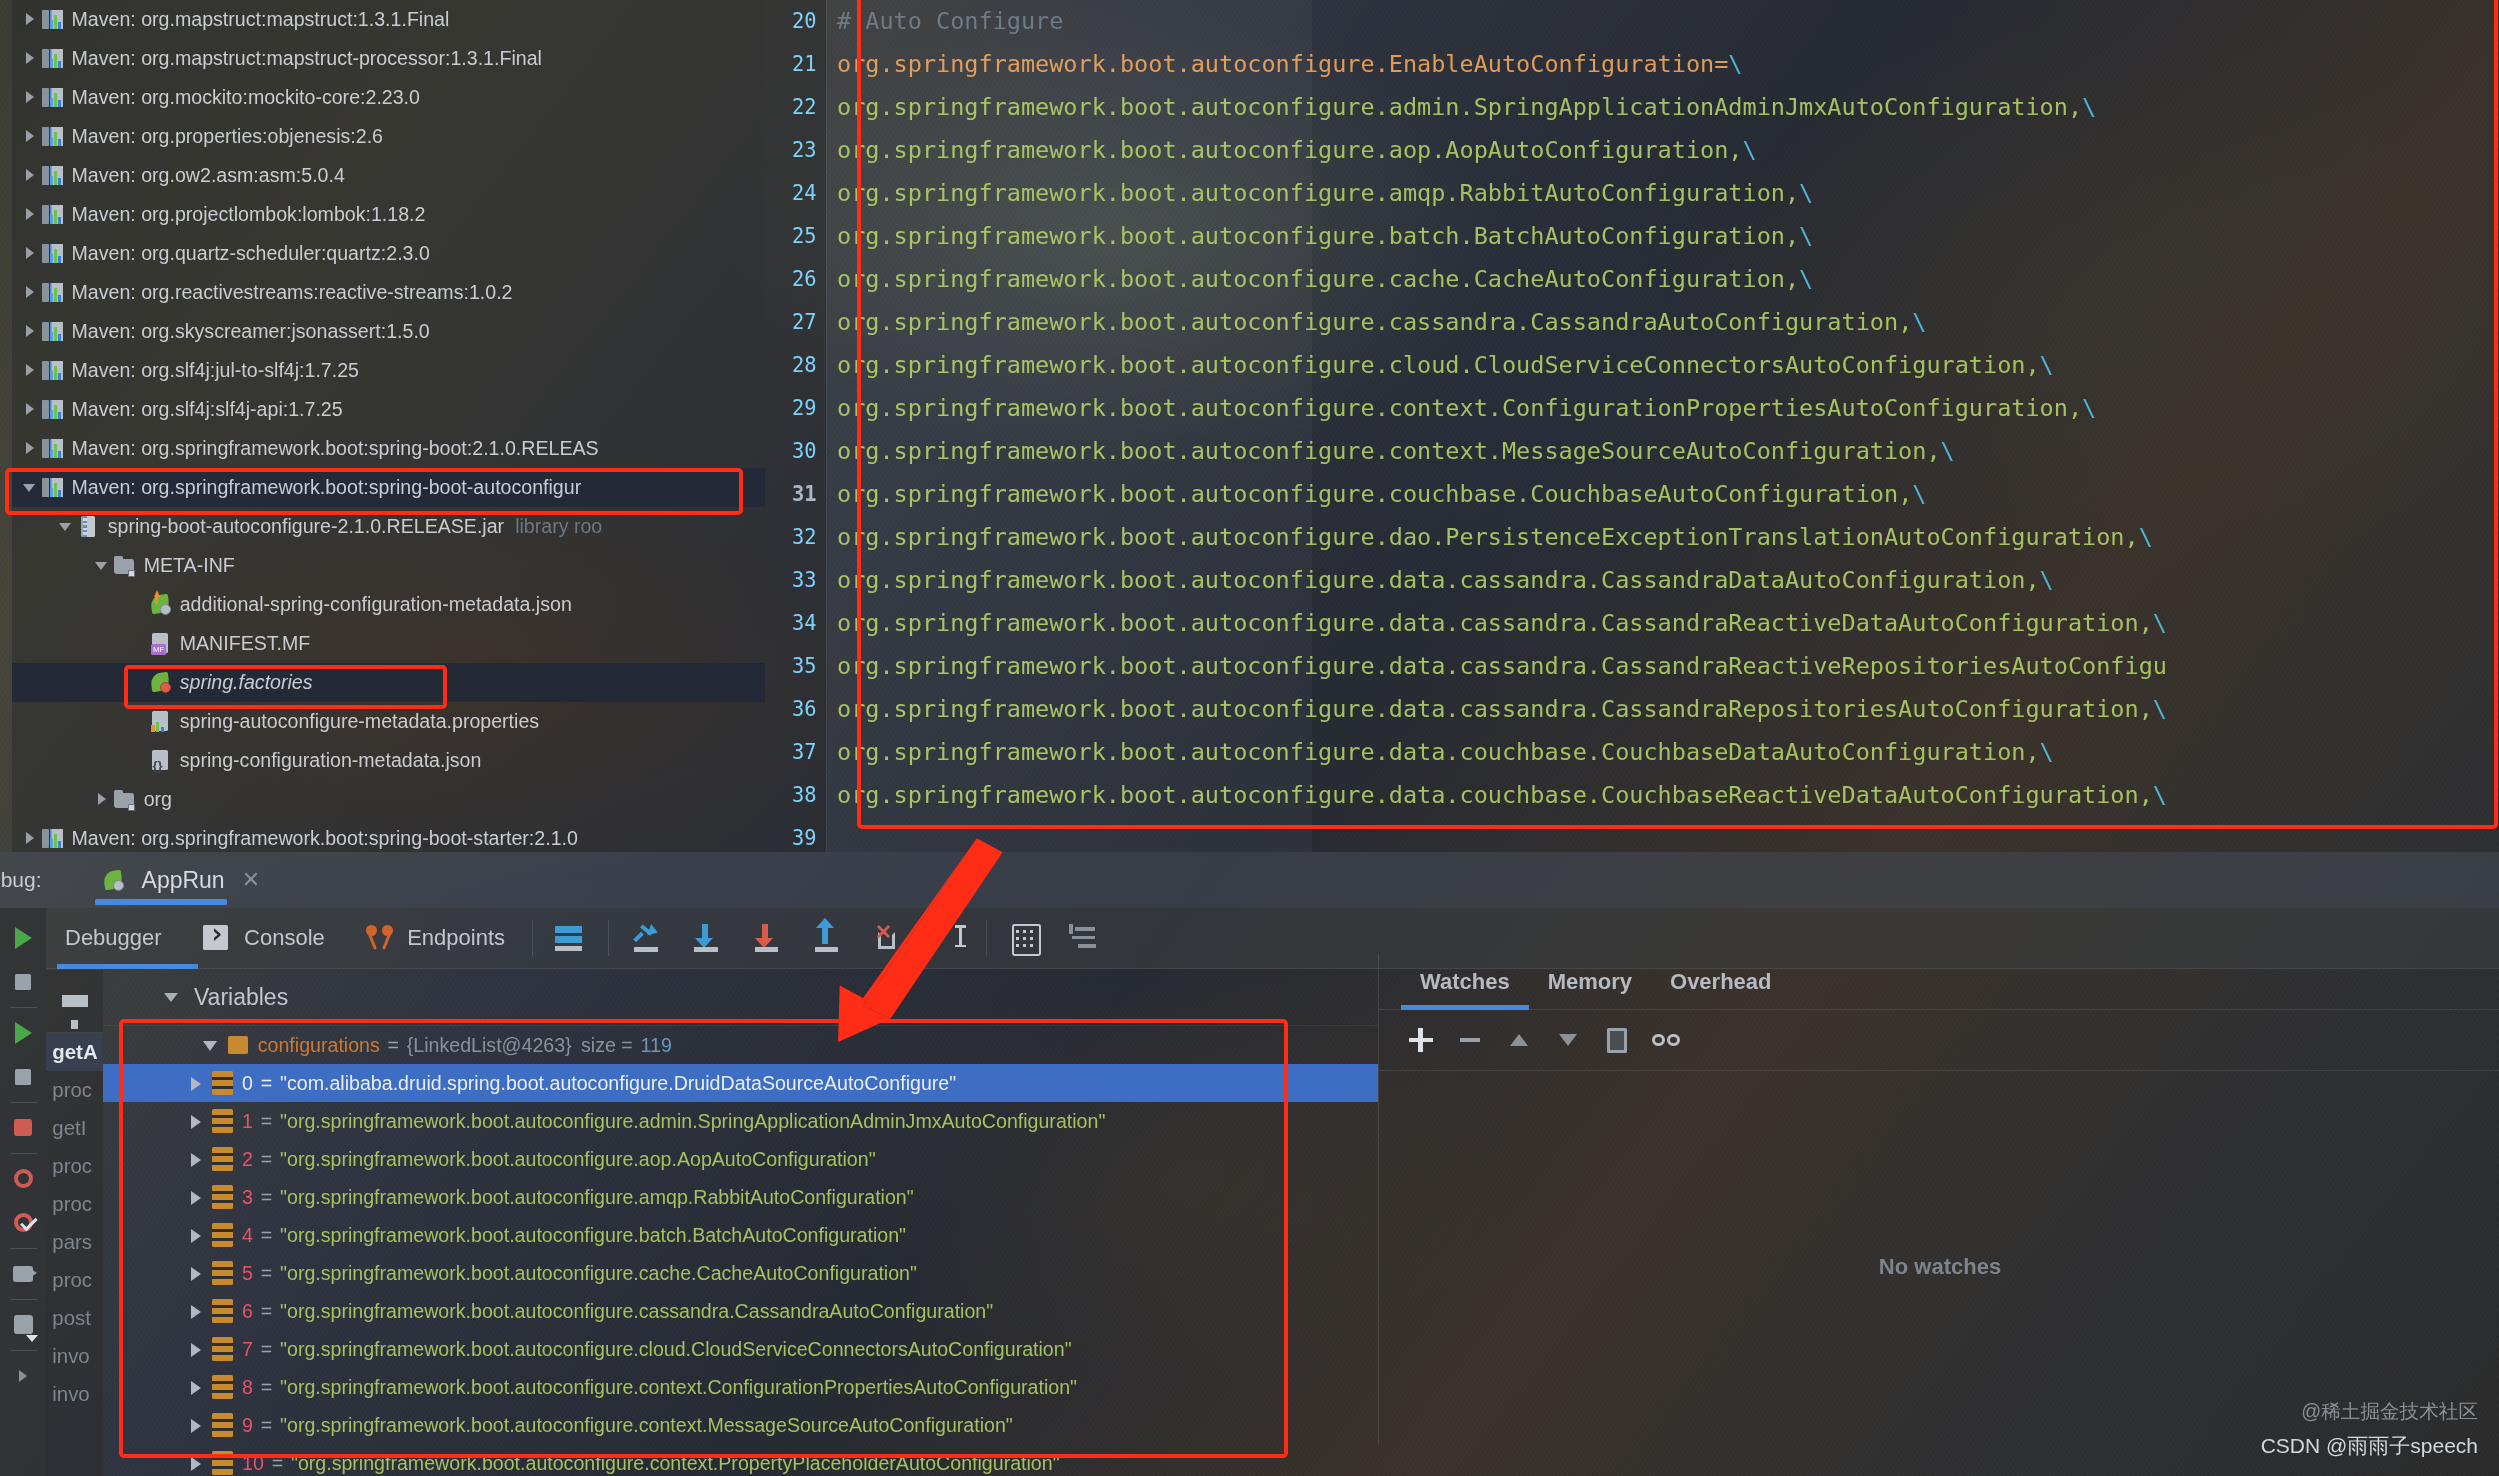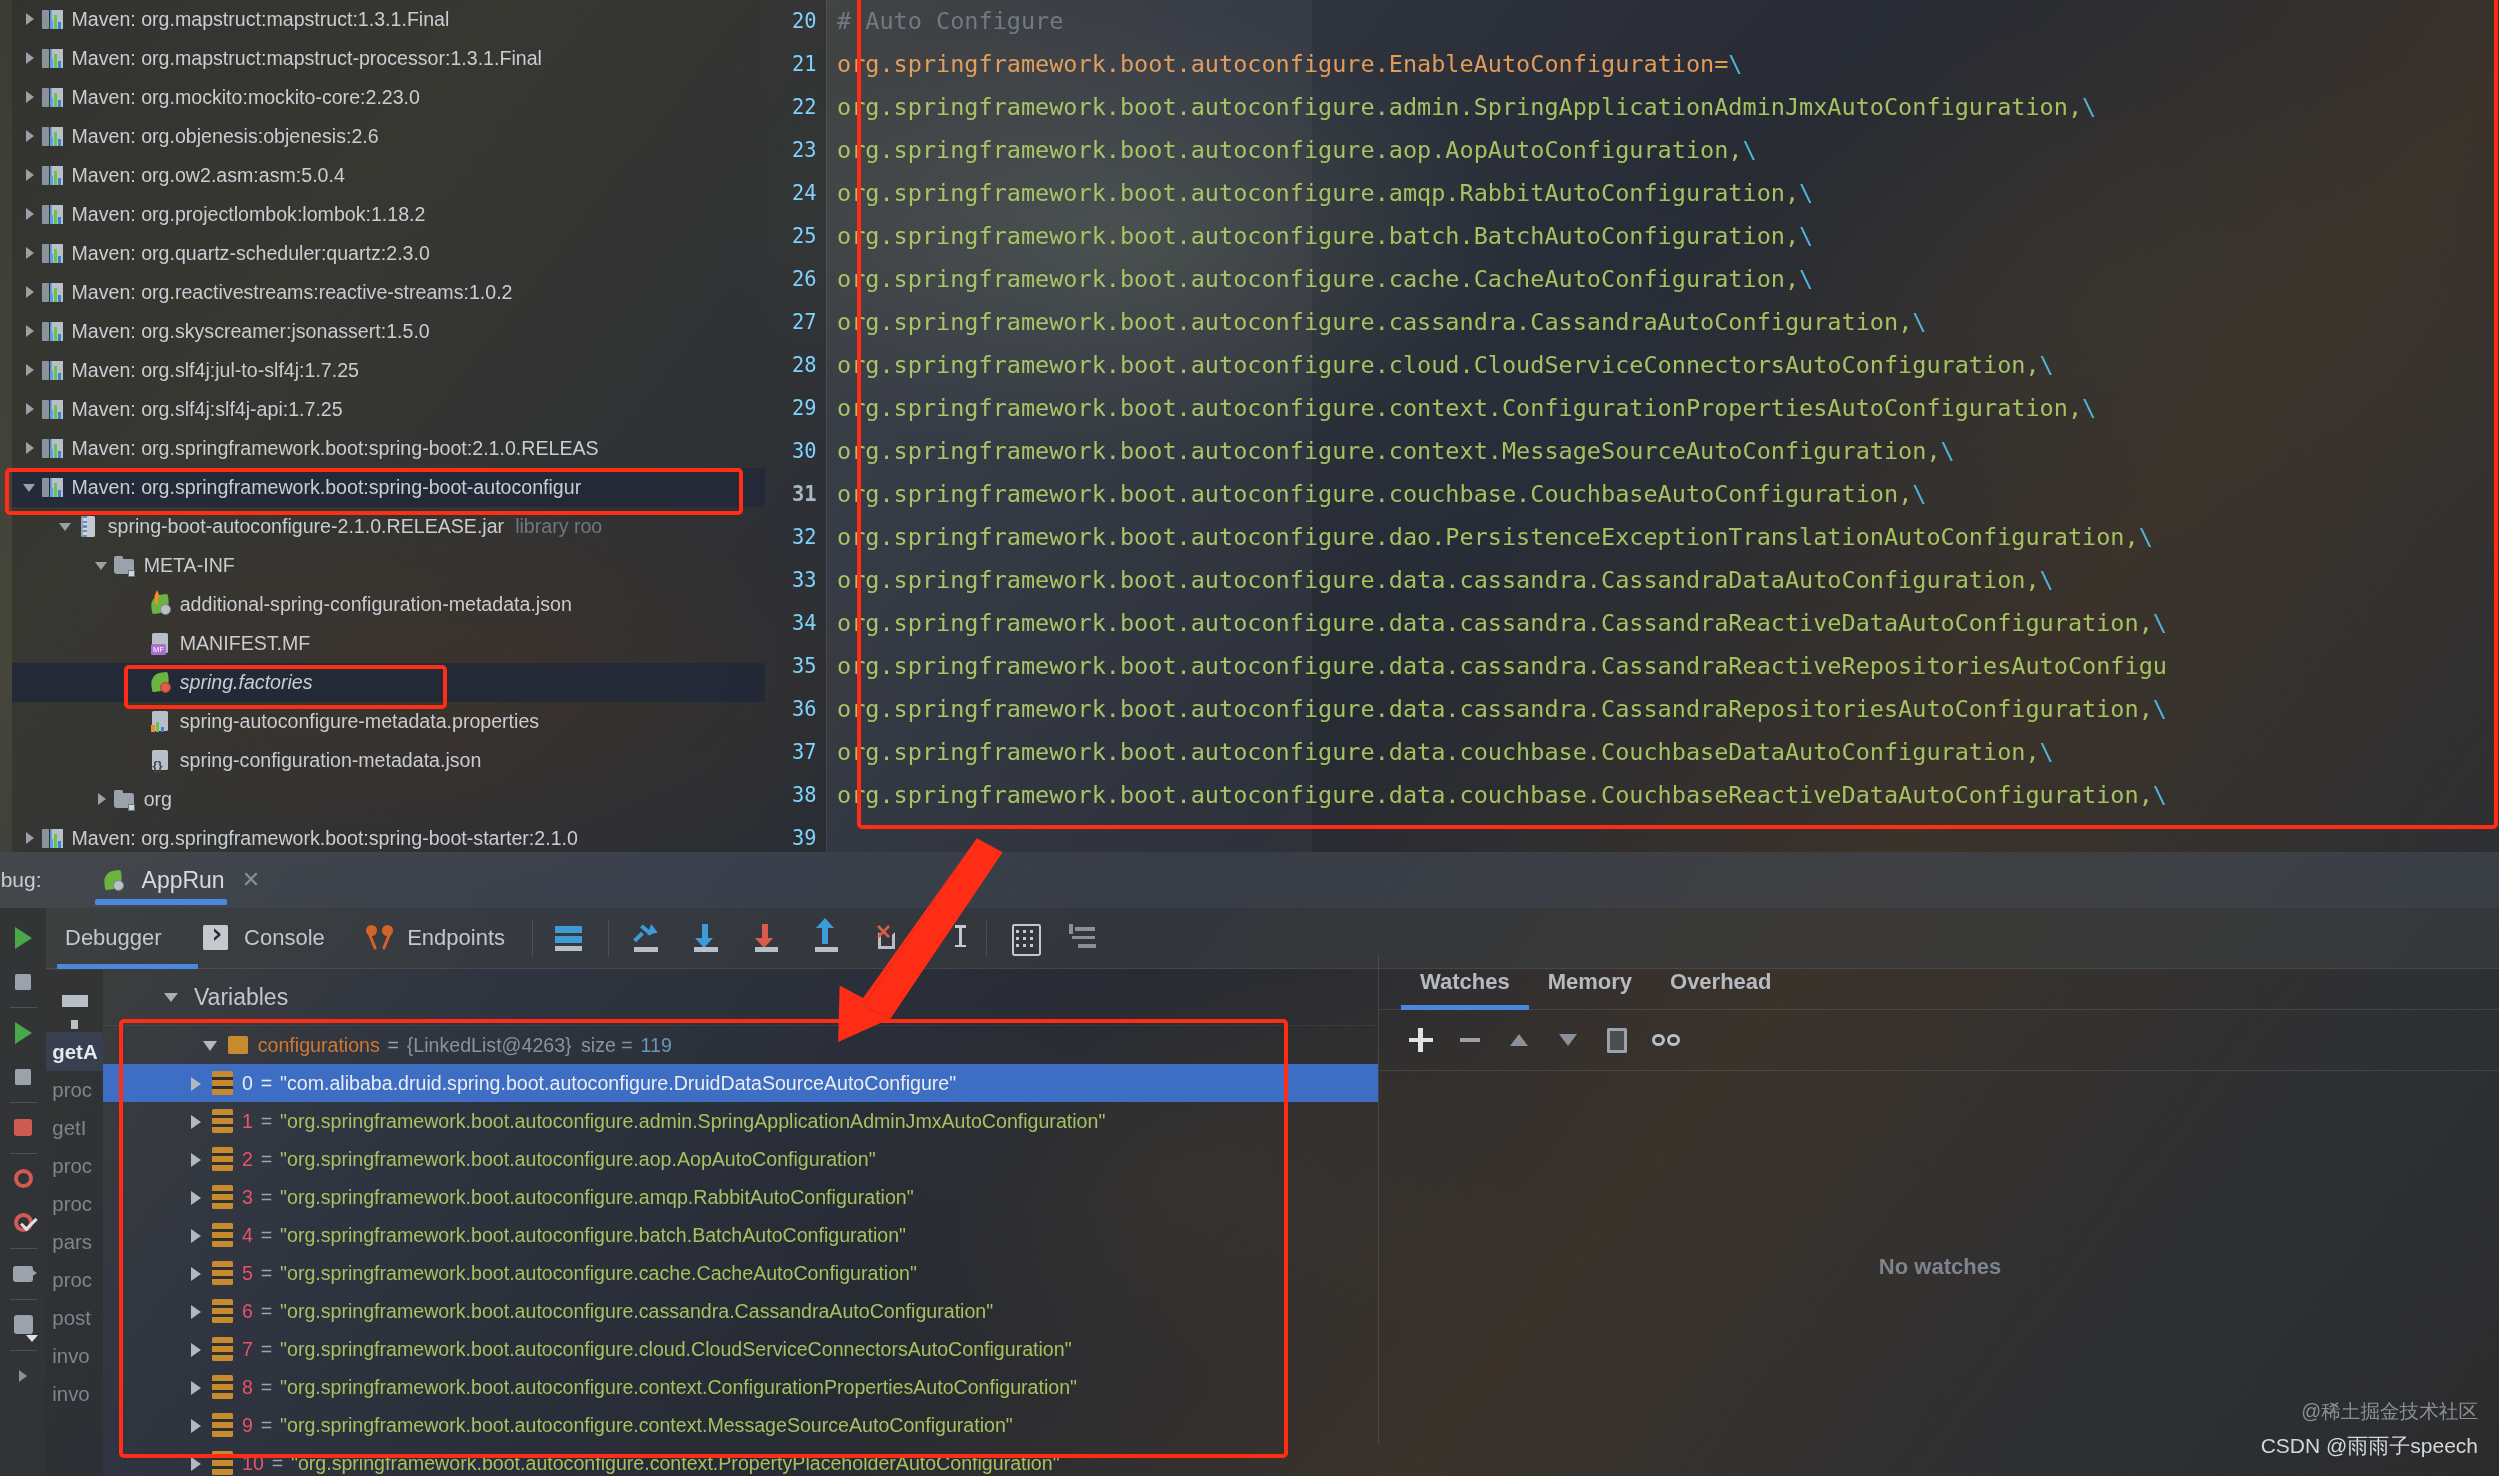--- a/index.html
+++ b/index.html
@@ -387,21 +387,21 @@
       <div class="tree-row">
         <span style="width:7.8px;flex:none"></span>
         <span class="arrow closed"></span>
         <span class="ic ic-maven">
           <span class="bars">
             <i></i>
             <i></i>
             <i></i>
           </span>
         </span>
-        <span class="tree-label">Maven: org.objenesis:objenesis:2.6</span>
+        <span class="tree-label">Maven: org.properties:objenesis:2.6</span>
       </div>
       <div class="tree-row">
         <span style="width:7.8px;flex:none"></span>
         <span class="arrow closed"></span>
         <span class="ic ic-maven">
           <span class="bars">
             <i></i>
             <i></i>
             <i></i>
           </span>

